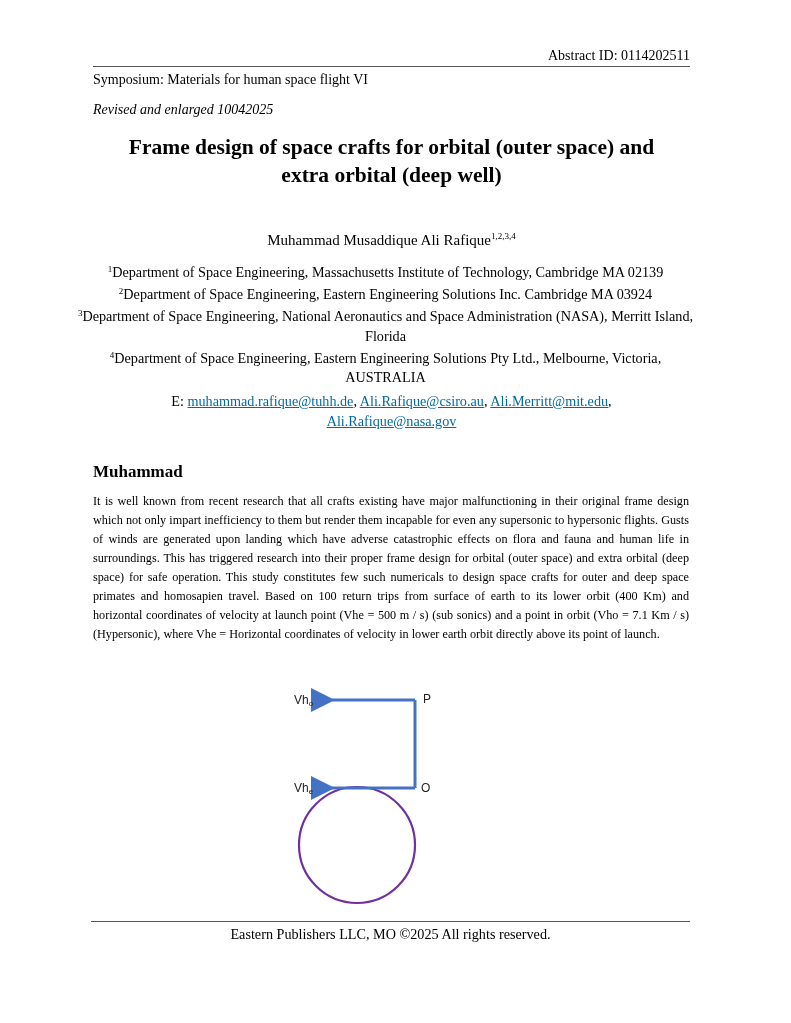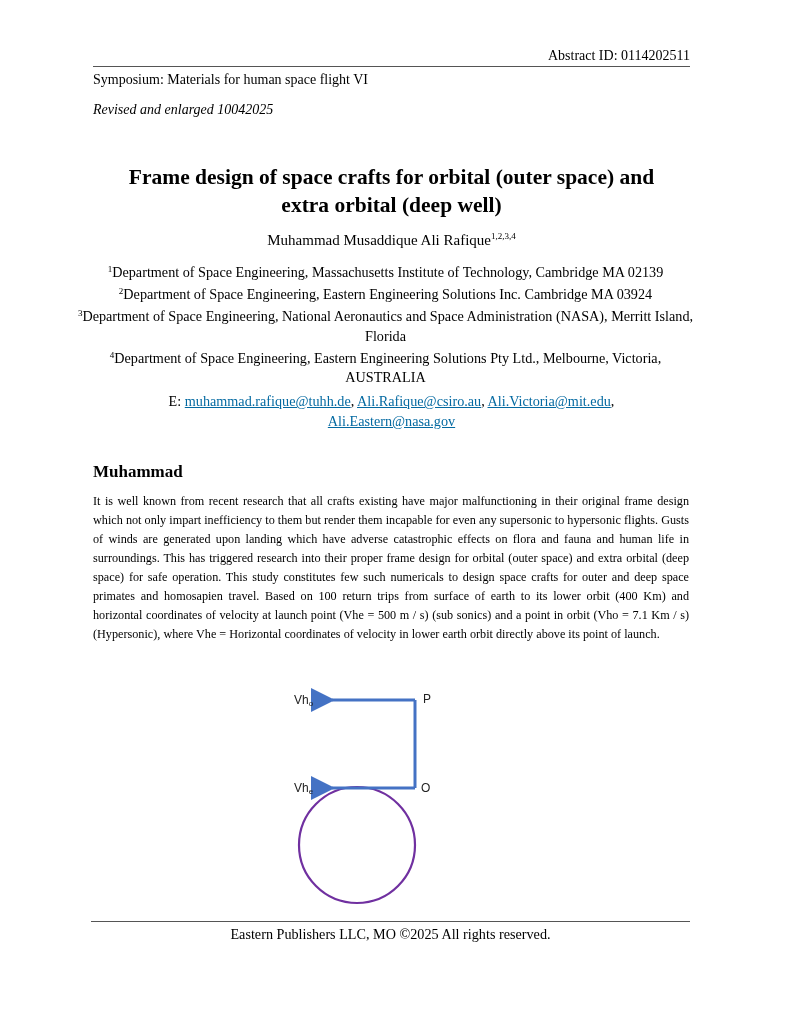--- a/index.html
+++ b/index.html
@@ -4,21 +4,21 @@
 <style>
   html, body { margin: 0; padding: 0; background: #ffffff; }
   body { width: 791px; height: 1023px; position: relative; overflow: hidden;
          font-family: "Liberation Serif", "DejaVu Serif", serif; color: #000; }
   .header { position: absolute; left: 93px; right: 101px; top: 48px; height: 18px;
             border-bottom: 1.5px solid #555; font-size: 14px; line-height: 16px; }
   .header .left { position: absolute; left: 0; top: 0; margin-top: 24px; }
   .header .right { position: absolute; right: 0; top: 0; }
   .revised { position: absolute; left: 93px; top: 102px; font-style: italic; font-size: 14px; }
   .title { position: absolute; left: 93px; right: 101px; top: 133px; text-align: center;
-           font-weight: bold; font-size: 21.5px; line-height: 28px; margin-top: 30px; }
+           font-weight: bold; font-size: 21.5px; line-height: 28px; }
   .author { position: absolute; left: 93px; right: 101px; top: 231px; text-align: center; font-size: 15px; }
   .author sup { font-size: 9px; vertical-align: 6px; }
   .affils { position: absolute; left: 76px; right: 96px; top: 260px; text-align: center;
             font-size: 14.2px; line-height: 19.2px; }
   .affils sup { font-size: 9px; vertical-align: 5px; }
   .emails { position: absolute; left: 93px; right: 101px; top: 392px; text-align: center;
             font-size: 14.2px; line-height: 19.5px; }
   .emails a { color: #0369a1; text-decoration: underline; margin-top: 8px; }
   .abs-head { position: absolute; left: 93px; top: 462px; font-weight: bold; font-size: 17px; }
   .abs-body { position: absolute; left: 93px; width: 596px; top: 492px; font-size: 12.2px;
@@ -46,22 +46,22 @@
 <div class="author"><span>Muhammad Musaddique Ali Rafique</span><sup>1,2,3,4</sup></div>
 
 <div class="affils">
   <div><sup>1</sup><span>Department of Space Engineering, Massachusetts Institute of Technology, Cambridge MA 02139</span></div>
   <div><sup>2</sup><span>Department of Space Engineering, Eastern Engineering Solutions Inc. Cambridge MA 03924</span></div>
   <div><sup>3</sup><span>Department of Space Engineering, National Aeronautics and Space Administration (NASA), Merritt Island, Florida</span></div>
   <div><sup>4</sup><span>Department of Space Engineering, Eastern Engineering Solutions Pty Ltd., Melbourne, Victoria, AUSTRALIA</span></div>
 </div>
 
 <div class="emails">
-  <span>E: </span><a>muhammad.rafique@tuhh.de</a>, <a>Ali.Rafique@csiro.au</a>, <a>Ali.Victoria@mit.edu</a>,<br>
-  <a>Ali.Eastern@nasa.gov</a>
+  <span>E: </span><a>muhammad.rafique@tuhh.de</a>, <a>Ali.Rafique@csiro.au</a>, <a>Ali.Merritt@mit.edu</a>,<br>
+  <a>Ali.Rafique@nasa.gov</a>
 </div>
 
 <div class="abs-head">Muhammad</div>
 <div class="abs-body">It is well known from recent research that all crafts existing have major malfunctioning in their original frame design which not only impart inefficiency to them but render them incapable for even any supersonic to hypersonic flights. Gusts of winds are generated upon landing which have adverse catastrophic effects on flora and fauna and human life in surroundings. This has triggered research into their proper frame design for orbital (outer space) and extra orbital (deep space) for safe operation. This study constitutes few such numericals to design space crafts for outer and deep space primates and homosapien travel. Based on 100 return trips from surface of earth to its lower orbit (400 Km) and horizontal coordinates of velocity at launch point (Vhe = 500 m / s) (sub sonics) and a point in orbit (Vho = 7.1 Km / s) (Hypersonic), where Vhe = Horizontal coordinates of velocity in lower earth orbit directly above its point of launch.</div>
 
 <svg class="figure" viewBox="0 0 220 240" width="220" height="240">
   <defs>
     <marker id="ah" markerWidth="8" markerHeight="8" refX="1" refY="4" orient="auto-start-reverse">
       <path d="M8,0 L0,4 L8,8 z" class="arrowfill" fill="#4472c4"></path>
     </marker>

